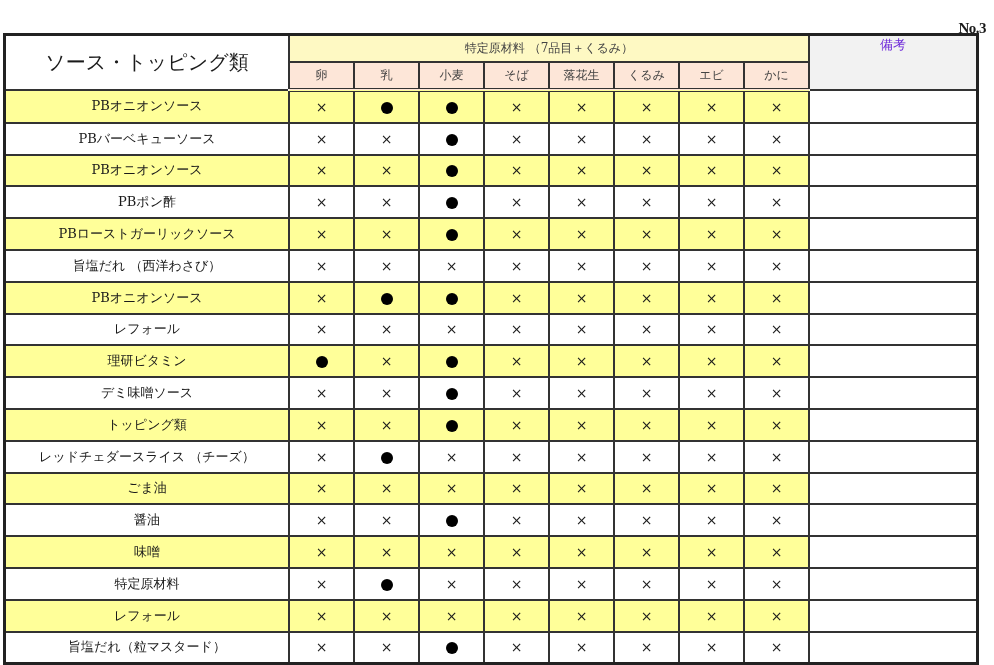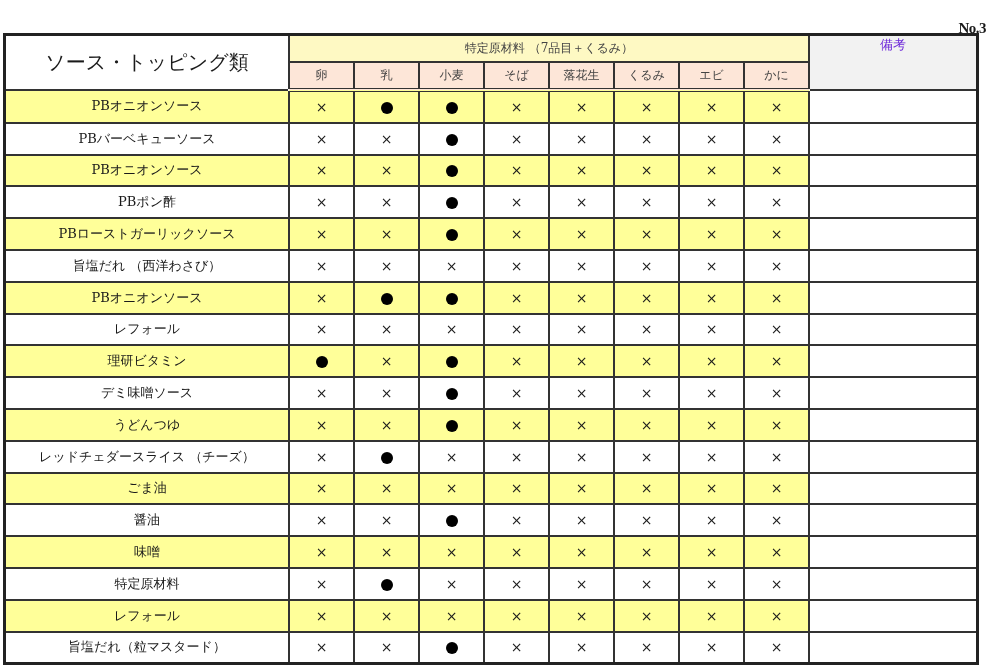--- a/index.html
+++ b/index.html
@@ -165,21 +165,21 @@
         <td class="mark"><span class="cross">×</span></td>
         <td class="mark"><span class="dot" title="●"></span></td>
         <td class="mark"><span class="cross">×</span></td>
         <td class="mark"><span class="cross">×</span></td>
         <td class="mark"><span class="cross">×</span></td>
         <td class="mark"><span class="cross">×</span></td>
         <td class="mark"><span class="cross">×</span></td>
         <td class="remarks"></td>
       </tr>
       <tr class="data-row hl">
-        <td class="name">うどんつゆ</td>
+        <td class="name">トッピング類</td>
         <td class="mark"><span class="cross">×</span></td>
         <td class="mark"><span class="cross">×</span></td>
         <td class="mark"><span class="dot" title="●"></span></td>
         <td class="mark"><span class="cross">×</span></td>
         <td class="mark"><span class="cross">×</span></td>
         <td class="mark"><span class="cross">×</span></td>
         <td class="mark"><span class="cross">×</span></td>
         <td class="mark"><span class="cross">×</span></td>
         <td class="remarks"></td>
       </tr>

